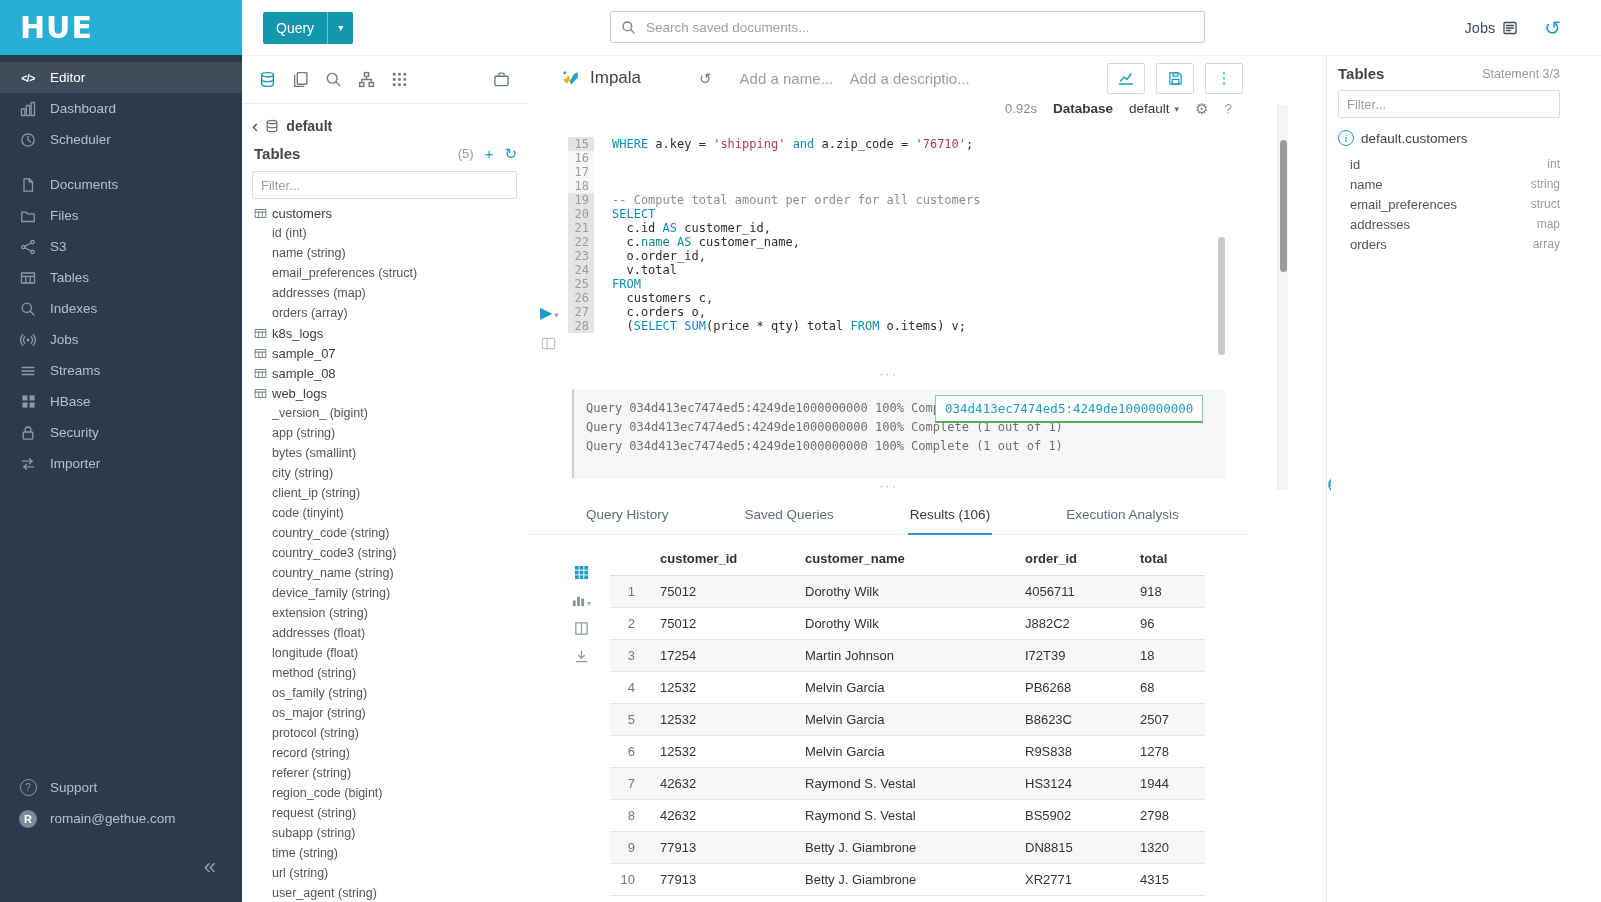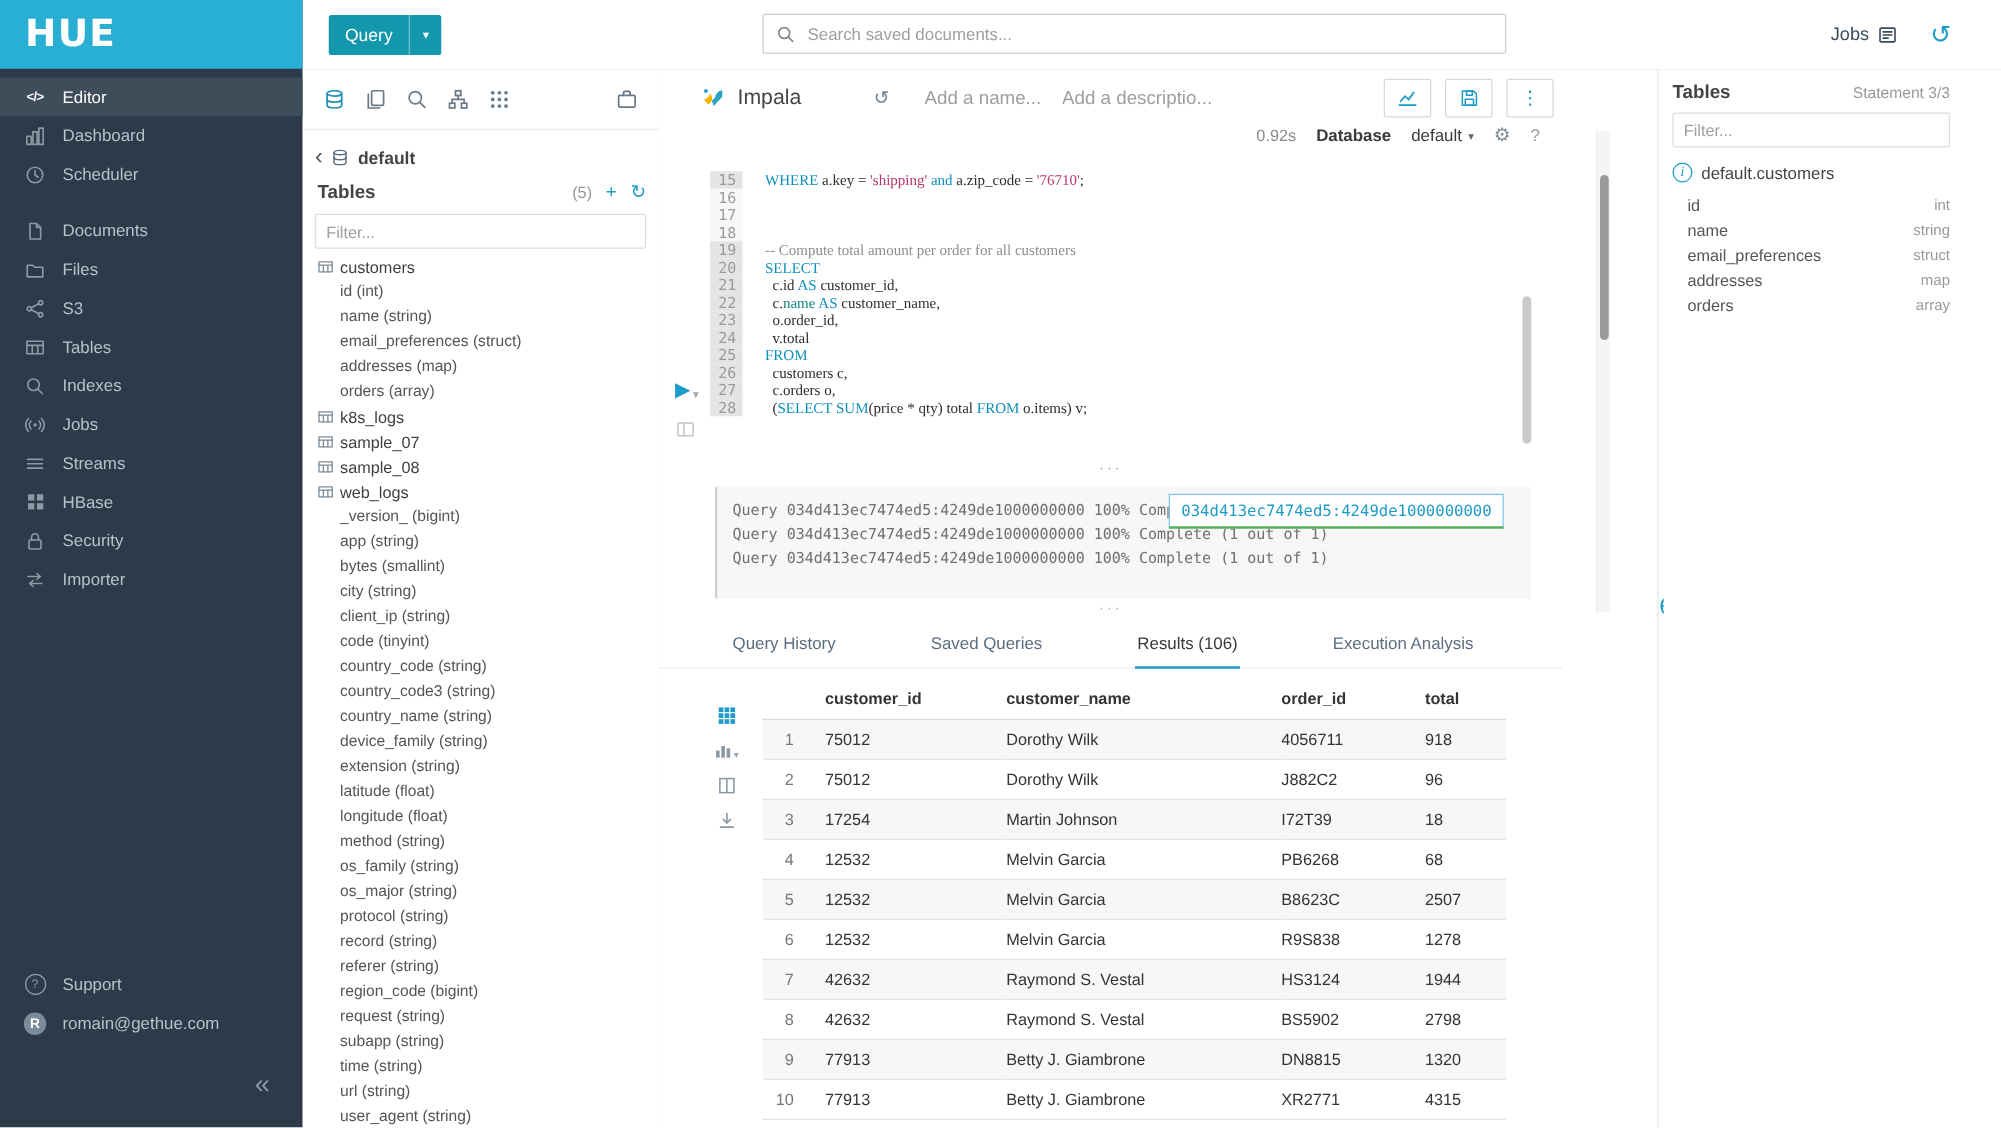--- a/index.html
+++ b/index.html
@@ -75,21 +75,21 @@
   .db-label{color:#3a3a3a;font-weight:600;font-size:13.5px;}
   .db-select{color:#3a3a3a;display:flex;gap:5px;align-items:center;cursor:pointer;font-size:13.5px;}
   .db-caret{font-size:9px;color:#666;}
   .st-gear{color:#7e8b97;font-size:15px;cursor:pointer;line-height:1;}
   .st-help{color:#9a9a9a;font-size:13.5px;cursor:pointer;}
 
   .code-wrap{position:absolute;left:0;top:82px;right:40px;}
   .cl{display:flex;height:14px;font-family:"DejaVu Sans Mono",monospace;font-size:12px;line-height:14px;}
   .ln{width:21px;padding-right:5px;margin-left:41px;text-align:right;color:#9b9b9b;background:#f7f7f7;flex:none;}
   .cl.hl .ln{background:#e4e4e4;}
-  .ct{white-space:pre;padding-left:18px;color:#2d2d2d;font-family:Liberation Serif, serif;}
+  .ct{white-space:pre;padding-left:18px;color:#2d2d2d;}
   .tok-k{color:#0d90bd;}.tok-s{color:#b5366a;}.tok-c{color:#8e8e8e;}.tok-f{color:#0e8780;}.tok-p{color:#2d2d2d;}
 
   .play-btn{position:absolute;left:13px;top:250px;display:flex;align-items:flex-start;cursor:pointer;}
   .play-tri{color:#1d9bc9;font-size:16px;line-height:1;}
   .play-caret{color:#9aa5ad;font-size:9px;margin-left:2px;margin-top:5px;}
   .fmt-btn{position:absolute;left:14px;top:281px;color:#c4c4c4;cursor:pointer;}
 
   .ed-scroll{position:absolute;left:691px;top:182px;width:7px;height:118px;background:#cacaca;border-radius:4px;}
   .main-scroll{position:absolute;left:750px;top:50px;width:11px;height:385px;background:#f5f5f5;border-left:1px solid #ebebeb;box-sizing:border-box;}
   .main-thumb{position:absolute;left:2px;top:35px;width:7px;height:132px;background:#9b9b9b;border-radius:4px;}
@@ -429,21 +429,21 @@
       <div class="tree-col">app (string)</div>
       <div class="tree-col">bytes (smallint)</div>
       <div class="tree-col">city (string)</div>
       <div class="tree-col">client_ip (string)</div>
       <div class="tree-col">code (tinyint)</div>
       <div class="tree-col">country_code (string)</div>
       <div class="tree-col">country_code3 (string)</div>
       <div class="tree-col">country_name (string)</div>
       <div class="tree-col">device_family (string)</div>
       <div class="tree-col">extension (string)</div>
-      <div class="tree-col">latitude (float)</div>
+      <div class="tree-col">addresses (float)</div>
       <div class="tree-col">longitude (float)</div>
       <div class="tree-col">method (string)</div>
       <div class="tree-col">os_family (string)</div>
       <div class="tree-col">os_major (string)</div>
       <div class="tree-col">protocol (string)</div>
       <div class="tree-col">record (string)</div>
       <div class="tree-col">referer (string)</div>
       <div class="tree-col">region_code (bigint)</div>
       <div class="tree-col">request (string)</div>
       <div class="tree-col">subapp (string)</div>

